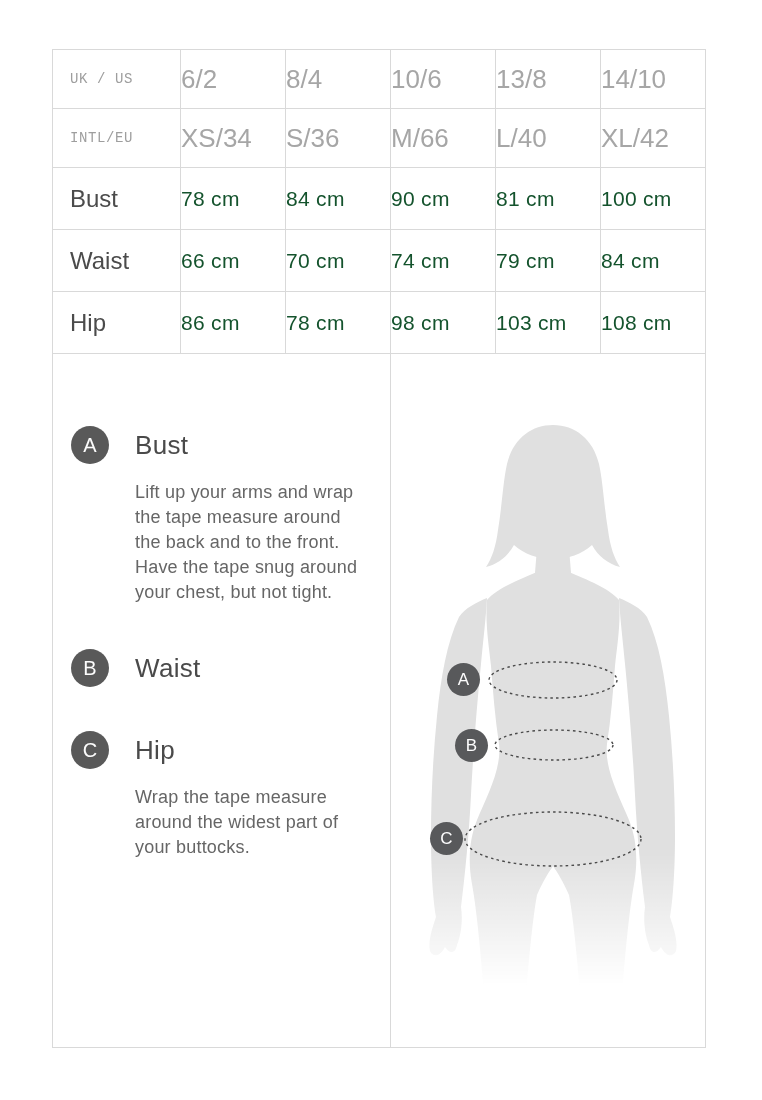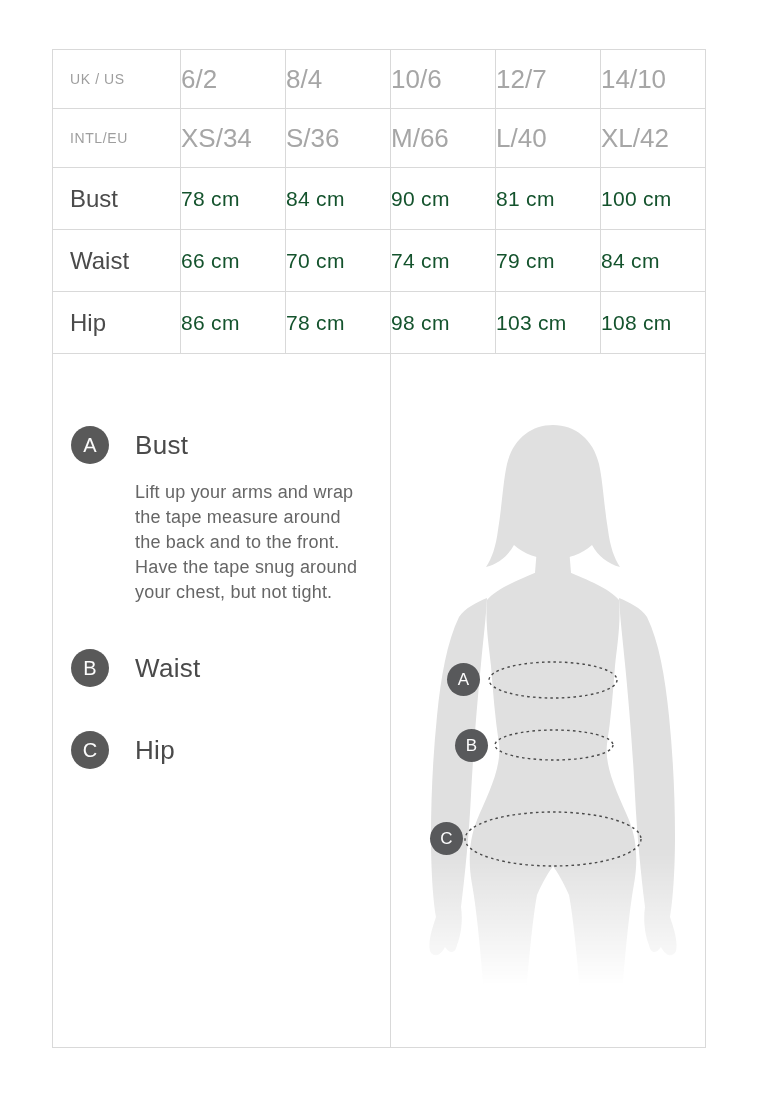--- a/index.html
+++ b/index.html
@@ -22,21 +22,21 @@
     border: 1px solid #d9d9d9;
     vertical-align: middle;
     text-align: left;
     padding: 0;
     white-space: nowrap;
   }
   table.size-table col.c-label { width: 128px; }
   table.size-table tr.header td { height: 58px; }
   table.size-table tr.measure td { height: 61px; }
   td.label-cell { text-align: left !important; padding-left: 17px !important; }
-  tr.header td.label-cell   { font-size: 14px; color: #9e9e9e; letter-spacing: 0.6px; }
+  tr.header td.label-cell   { font-size: 14px; color: #9e9e9e; letter-spacing: 0.6px; font-family: Liberation Mono, monospace; }
   tr.header td.value-cell   { font-size: 26px; color: #a6a6a6; }
   tr.measure td.label-cell  { font-size: 24px; color: #4b4b4b; }
   tr.measure td.value-cell  { font-size: 21px; color: #14532d; letter-spacing: 0.3px; }
 
   
   .guide-box {
     box-sizing: border-box;
     width: 654px; height: 694px;
     border: 1px solid #d9d9d9;
     border-top: none;
@@ -97,21 +97,21 @@
           <col>
           <col>
           <col>
       </colgroup>
       <tbody>
           <tr class="header">
             <td class="label-cell">UK / US</td>
             <td class="value-cell">6/2</td>
             <td class="value-cell">8/4</td>
             <td class="value-cell">10/6</td>
-            <td class="value-cell">12/7</td>
+            <td class="value-cell">13/8</td>
             <td class="value-cell">14/10</td>
           </tr>
           <tr class="header">
             <td class="label-cell">INTL/EU</td>
             <td class="value-cell">XS/34</td>
             <td class="value-cell">S/36</td>
             <td class="value-cell">M/66</td>
             <td class="value-cell">L/40</td>
             <td class="value-cell">XL/42</td>
           </tr>
@@ -166,20 +166,23 @@
       <div class="sec-title">Waist</div>
     </div>
   </div>
 
   <div class="section">
     <div class="sec-circle">
       <span>C</span>
     </div>
     <div class="sec-body">
       <div class="sec-title">Hip</div>
+      <div class="sec-desc">Wrap the tape measure
+around the widest part of
+your buttocks.</div>
     </div>
   </div>
 </div>
       <div class="guide-right">
         <svg class="figure-svg" width="314" height="694" viewBox="0 0 314 694">
           <defs>
             <linearGradient id="fadeG" gradientUnits="userSpaceOnUse" x1="0" y1="0" x2="0" y2="694">
               <stop offset="0" stop-color="#ffffff"></stop>
               <stop offset="0.72" stop-color="#ffffff"></stop>
               <stop offset="0.91" stop-color="#000000"></stop>

